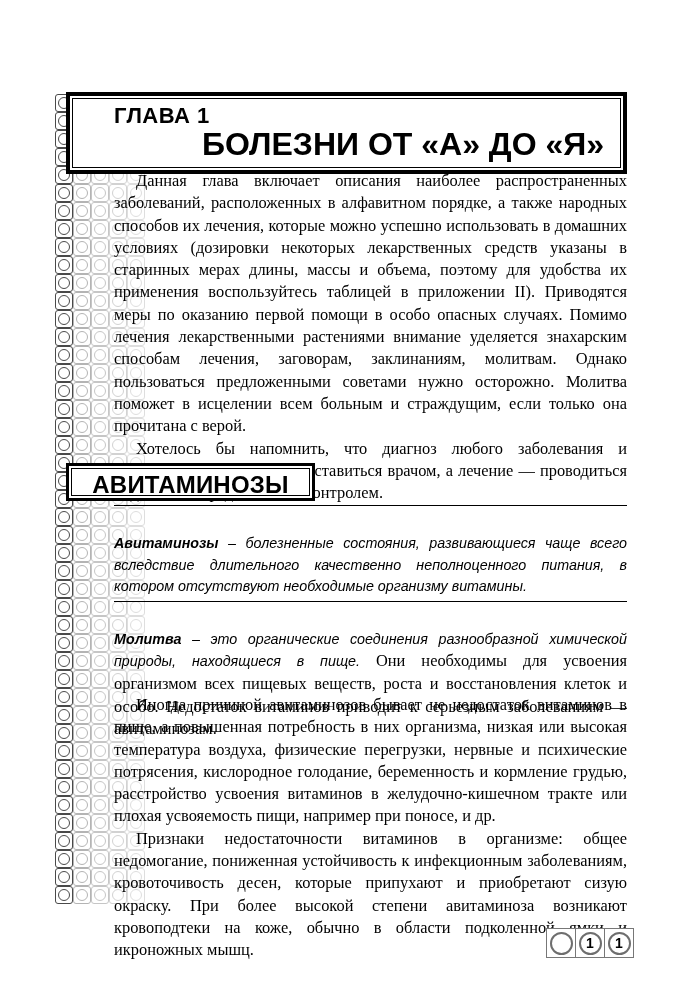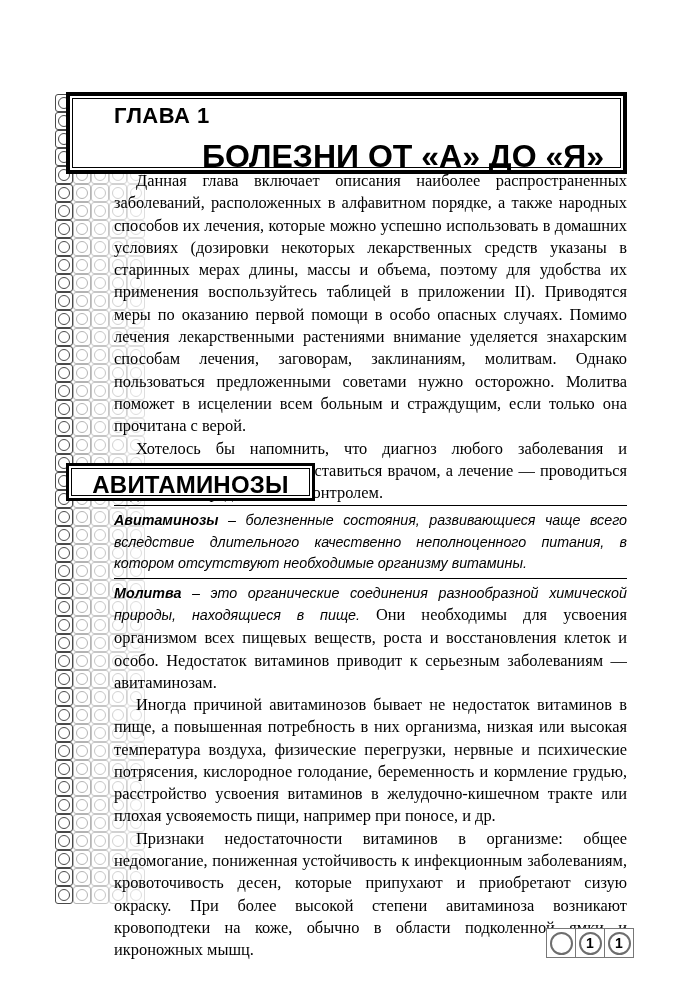--- a/index.html
+++ b/index.html
@@ -96,21 +96,20 @@
   .chapter-title {
     position: absolute;
     right: 16px;
     top: 29px;
     font-family: "Liberation Sans", sans-serif;
     font-weight: bold;
     font-size: 32px;
     letter-spacing: 0px;
     line-height: 1.05;
     white-space: nowrap;
-    margin-top: 12px;
   }
 
   
   .body-col {
     position: absolute;
     left: 114px;
     top: 170px;
     width: 513px;
     z-index: 2;
   }
@@ -165,20 +164,21 @@
   }
   .def-rule {
     width: 100%;
     height: 1px;
     background: #000000;
     margin: 0;
   }
   .def-block {
     padding-top: 4px;
     padding-bottom: 3px;
+    margin-top: 23px;
   }
   .def-text {
     margin: 0;
     font-family: "Liberation Sans", sans-serif;
     font-size: 14.3px;
     line-height: 21.6px;
     text-align: justify;
     font-style: italic;
   }
   .def-text .term {

